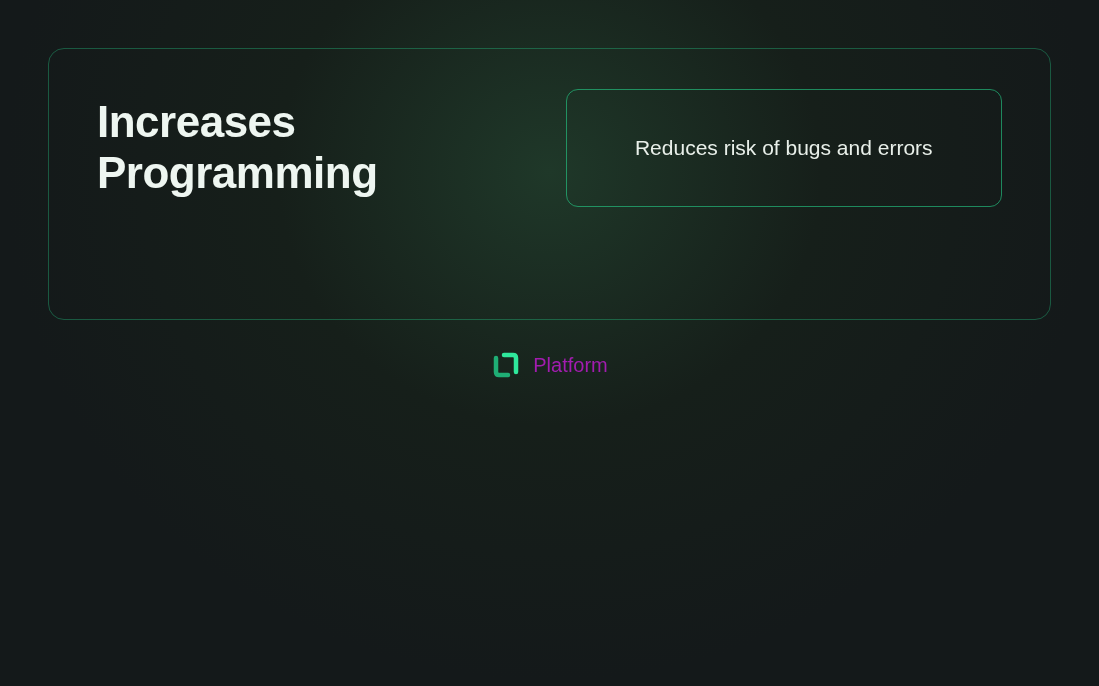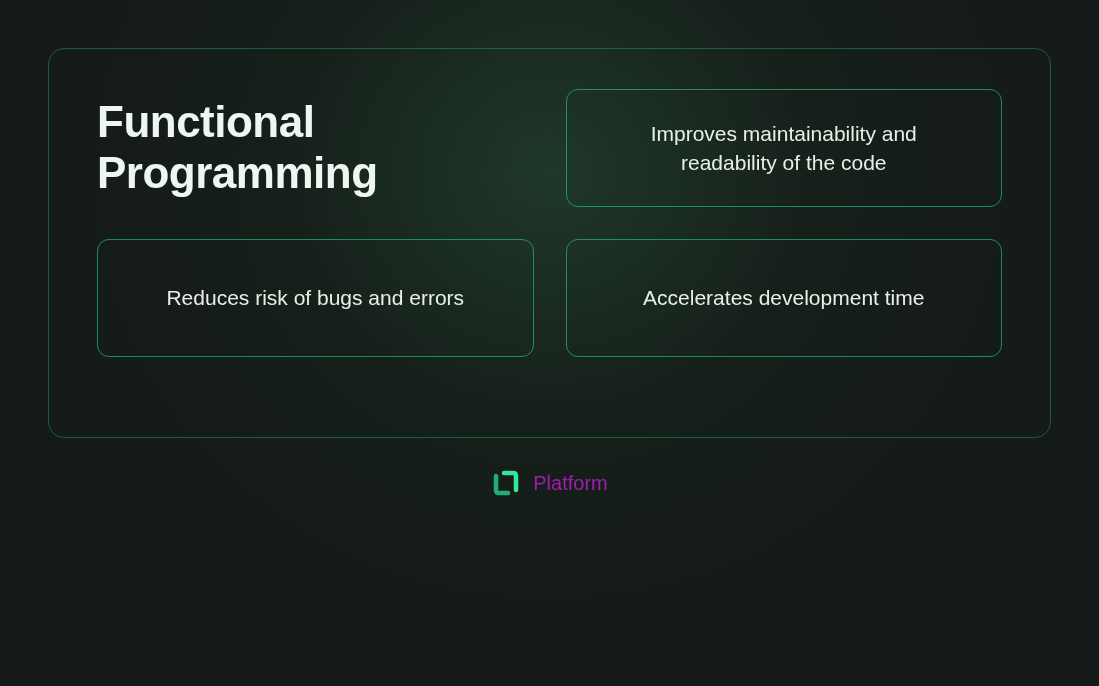--- a/index.html
+++ b/index.html
@@ -72,29 +72,23 @@
       display: flex;
       align-items: center;
       justify-content: center;
     }
   </style>
 </head>
 <body>
 
 <div class="outer-panel">
   <div class="grid">
-    <div class="title">Functional Programming</div>
-    <div class="card">
-      <div class="card-text">Improves maintainability and readability of the code</div>
-    </div>
+    <div class="title">Increases Programming</div>
     <div class="card">
       <div class="card-text">Reduces risk of bugs and errors</div>
-    </div>
-    <div class="card">
-      <div class="card-text">Accelerates development time</div>
     </div>
   </div>
 </div>
 
 <div class="footer">
   <span class="logo-icon">
     <svg width="30" height="30" viewBox="0 0 30 30" fill="none">
       <path d="M 5 8 L 5 22 Q 5 25 8 25 L 17 25" stroke="#1fae75" stroke-width="4.5" stroke-linecap="round" stroke-linejoin="round" fill="none"></path>
       <path d="M 25 22 L 25 8 Q 25 5 22 5 L 13 5" stroke="#2fe89c" stroke-width="4.5" stroke-linecap="round" stroke-linejoin="round" fill="none"></path>
     </svg>

